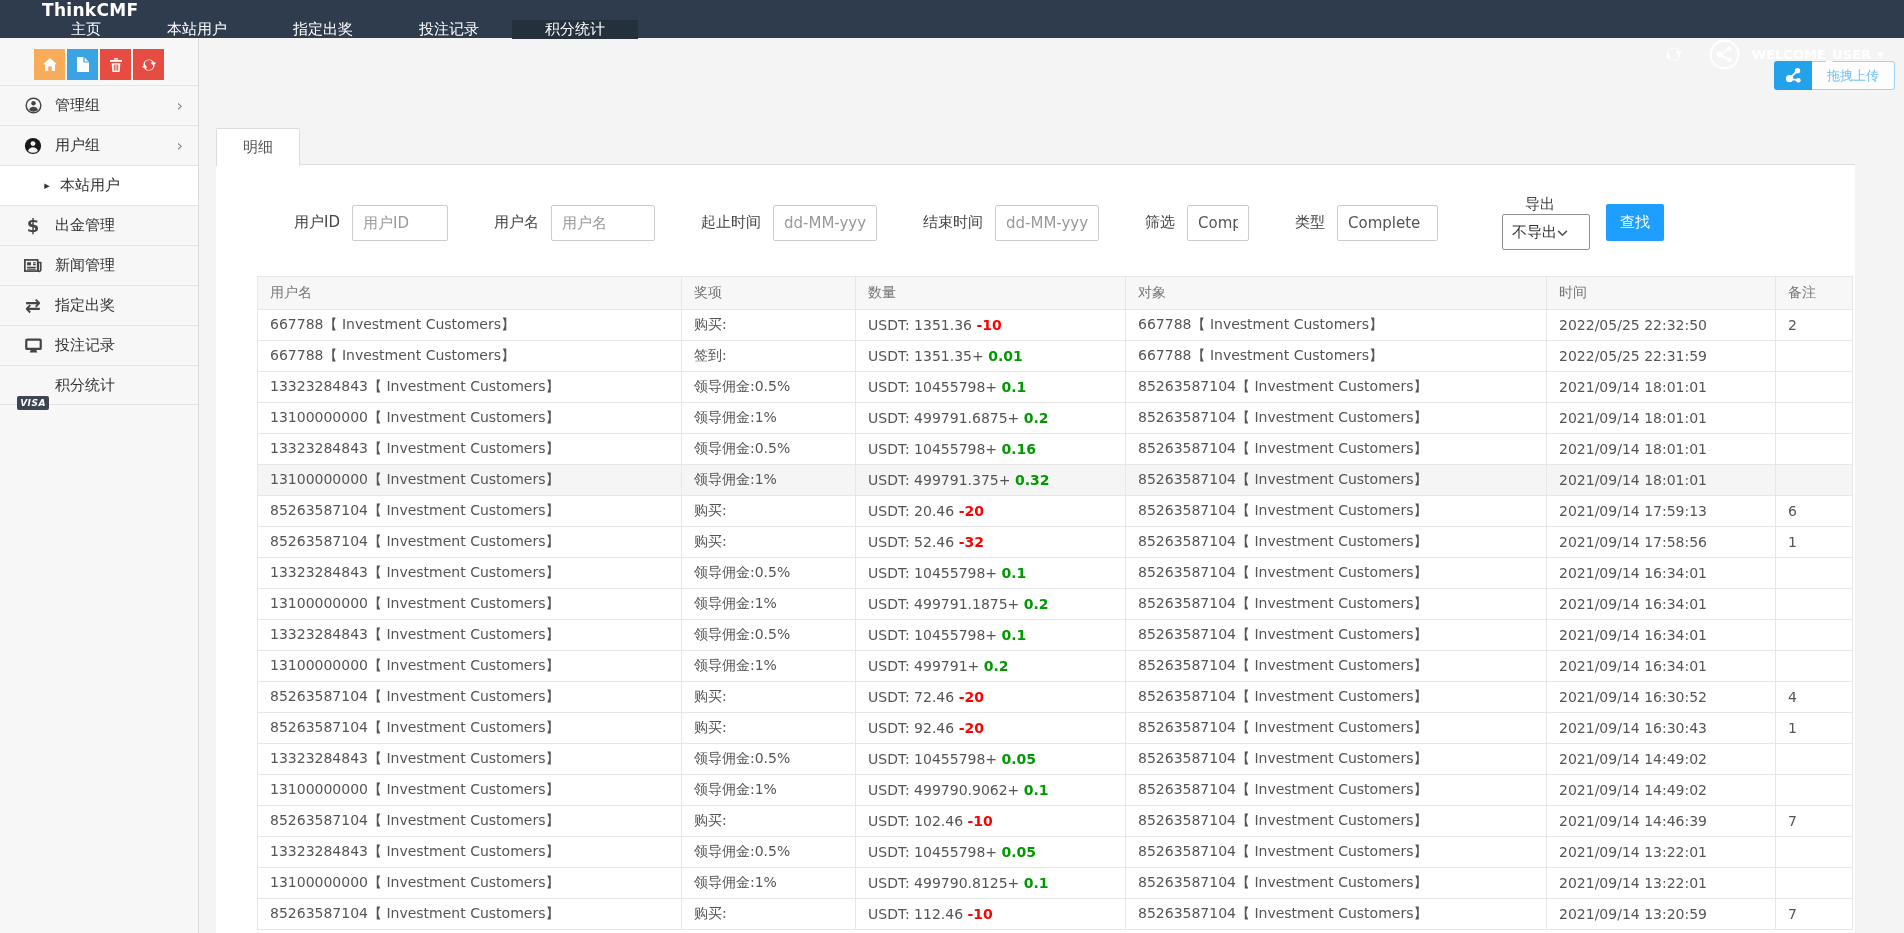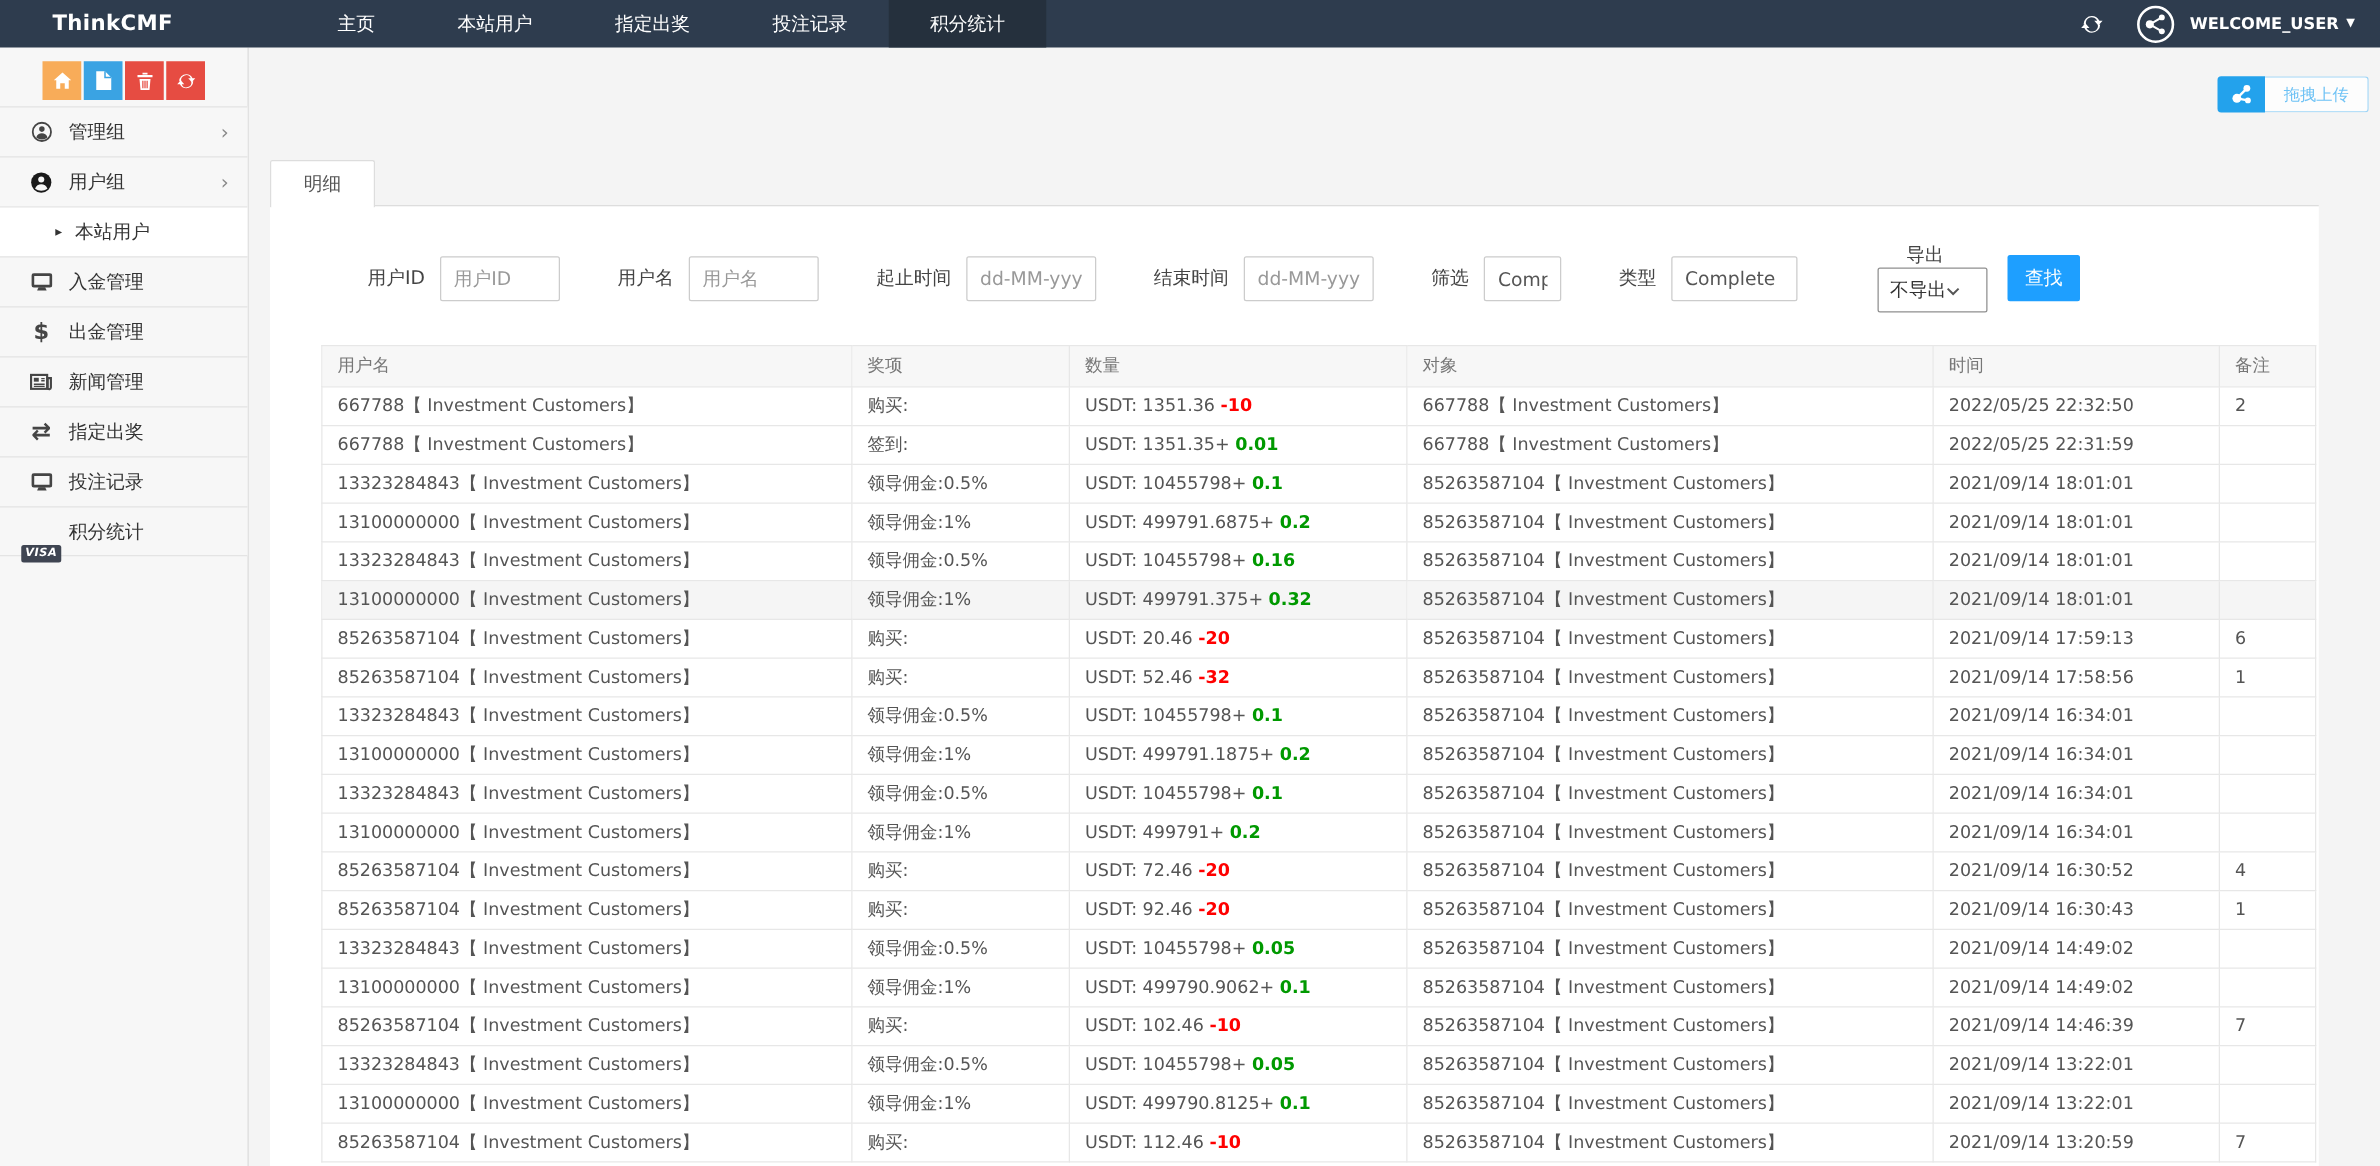--- a/index.html
+++ b/index.html
@@ -3,21 +3,21 @@
 <meta charset="utf-8">
 <style>
   * { box-sizing: border-box; margin: 0; padding: 0; }
   html,body { width:1904px; height:933px; overflow:hidden; }
   body {
     font-family: "DejaVu Sans", "Liberation Sans", sans-serif;
     background:#f4f4f4; position:relative; color:#555;
   }
   
   .navbar { position:absolute; top:0; left:0; right:0; height:38px;
-    background:#2e3c4e; display:flex; align-items:stretch; color:#fff; z-index:20; }
+    background:#2e3c4e; display:flex; align-items:stretch; color:#fff; z-index:20;flex-direction:column; }
   .brand { width:199px; padding-left:42px; display:flex; align-items:center;
     font-size:17px; font-weight:bold; letter-spacing:.3px; cursor:pointer; }
   .nav-menu { display:flex; margin-left:38px; }
   .nav-item { padding:0 33px; display:flex; align-items:center; font-size:15px; cursor:pointer; }
   .nav-item.active { background:#25303d; }
   .nav-right { margin-left:auto; display:flex; align-items:center; padding-right:20px; }
   .nav-refresh { display:flex; align-items:center; cursor:pointer; margin-right:26px; }
   .avatar { display:flex; align-items:center; cursor:pointer; margin-right:12px; }
   .welcome { font-size:13px; font-weight:bold; cursor:pointer; display:flex; align-items:center; gap:6px; }
   .welcome .dd { font-size:9px; }
@@ -164,29 +164,20 @@
         <span class="chev">›</span>
       </div>
       <div class="item sub">
         <span class="ic">
           <span style="font-size:11px;line-height:1">▸</span>
         </span>
         <span>本站用户</span>
       </div>
       <div class="item">
         <span class="ic">
-          <svg width="17" height="16" viewBox="0 0 20 18">
-            <rect x="1.5" y="1.5" width="17" height="11" rx="1" fill="none" stroke="currentColor" stroke-width="2.6"></rect>
-            <path d="M5.5 16.5h9l-1.4-3H6.9z" fill="currentColor"></path>
-          </svg>
-        </span>
-        <span>入金管理</span>
-      </div>
-      <div class="item">
-        <span class="ic">
           <span style="font-size:18px;font-weight:bold;line-height:1">$</span>
         </span>
         <span>出金管理</span>
       </div>
       <div class="item">
         <span class="ic">
           <svg width="18" height="15" viewBox="0 0 21 16">
             <rect x="1" y="1.5" width="15" height="13" fill="none" stroke="currentColor" stroke-width="2"></rect>
             <rect x="3.6" y="4.2" width="4.6" height="3.6" fill="currentColor"></rect>
             <path d="M10.5 5h3.2M10.5 7h3.2M3.6 10.2h10.1M3.6 12.2h10.1" stroke="currentColor" stroke-width="1.3"></path>

